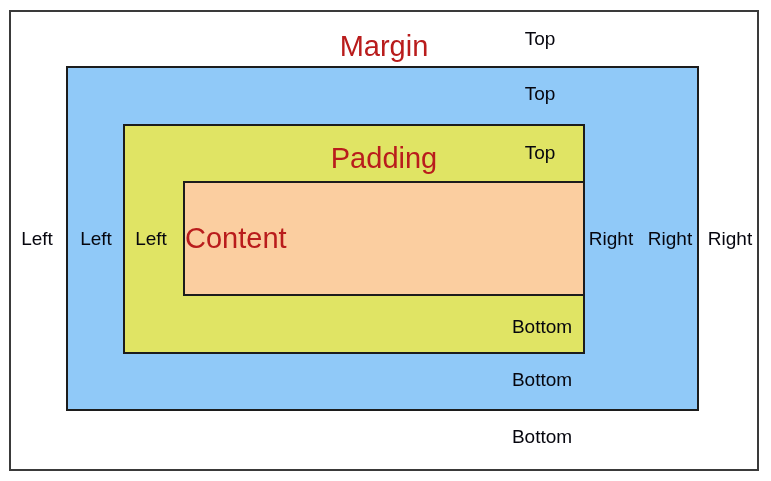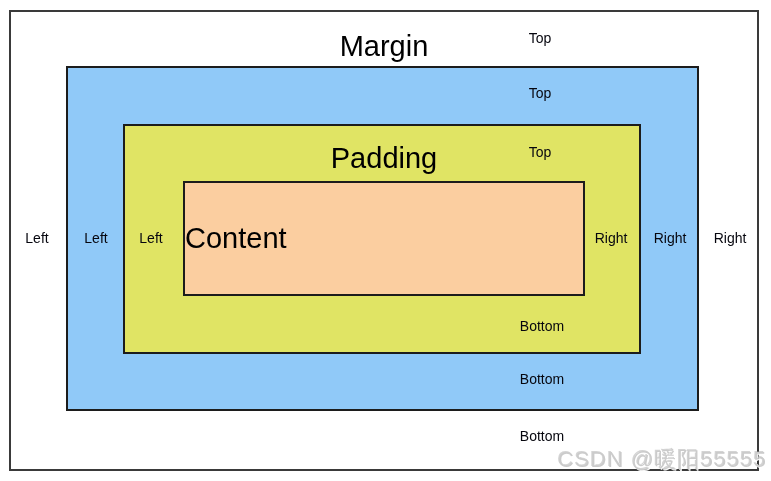--- a/index.html
+++ b/index.html
@@ -25,47 +25,47 @@
     background: var(--margin-bg, #ffffff);
     border-color: #3a3a3a;
   }
   .border-box {
     left: 55px; top: 54px;
     width: 633px; height: 345px;
     background: var(--border-bg, #90C9F8);
   }
   .padding-box {
     left: 55px; top: 56px;
-    width: 518px; height: 230px;
+    width: 462px; height: 230px;
     background: var(--padding-bg, #E0E464);
   }
   .content-box {
     left: 58px; top: 55px;
     width: 402px; height: 115px;
     background: var(--content-bg, #FBCEA0);
     display: flex;
     align-items: center;
     justify-content: flex-start;
   }
   .title {
     position: absolute;
     transform: translate(-50%, -50%);
     font-size: 29px;
     line-height: 1.1;
     white-space: nowrap;
-    color: #000000;
+    color: #b91c1c;
   }
   .content-box .title {
     position: static;
     transform: none;
   }
   .lbl {
     position: absolute;
     transform: translate(-50%, -50%);
-    font-size: 14px;
+    font-size: 19px;
     line-height: 1.1;
     white-space: nowrap;
     color: #06060e;
   }
   .watermark {
     position: absolute;
     right: 4px;
     top: 445px;
     font-size: 22px;
     letter-spacing: 1px;
@@ -100,14 +100,13 @@
         <span class="lbl" style="left:486px; top:113px;">Right</span>
         <span class="lbl" style="left:417px; top:201px;">Bottom</span>
 
         <div class="box content-box">
           <span class="title">Content</span>
         </div>
       </div>
     </div>
   </div>
 
-  <div class="watermark">CSDN @暖阳55555</div>
 </div>
 
 </body></html>

